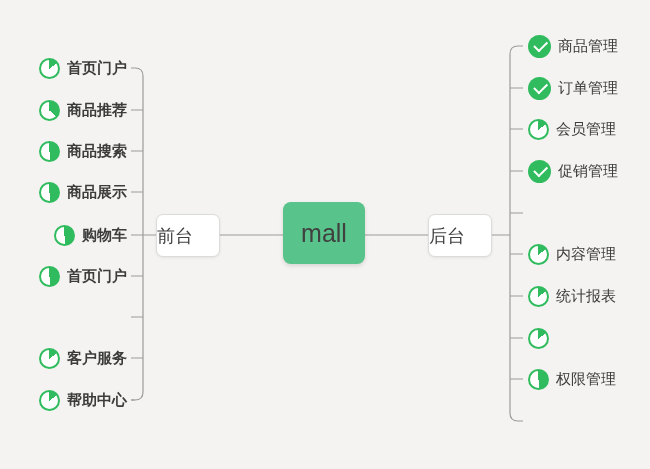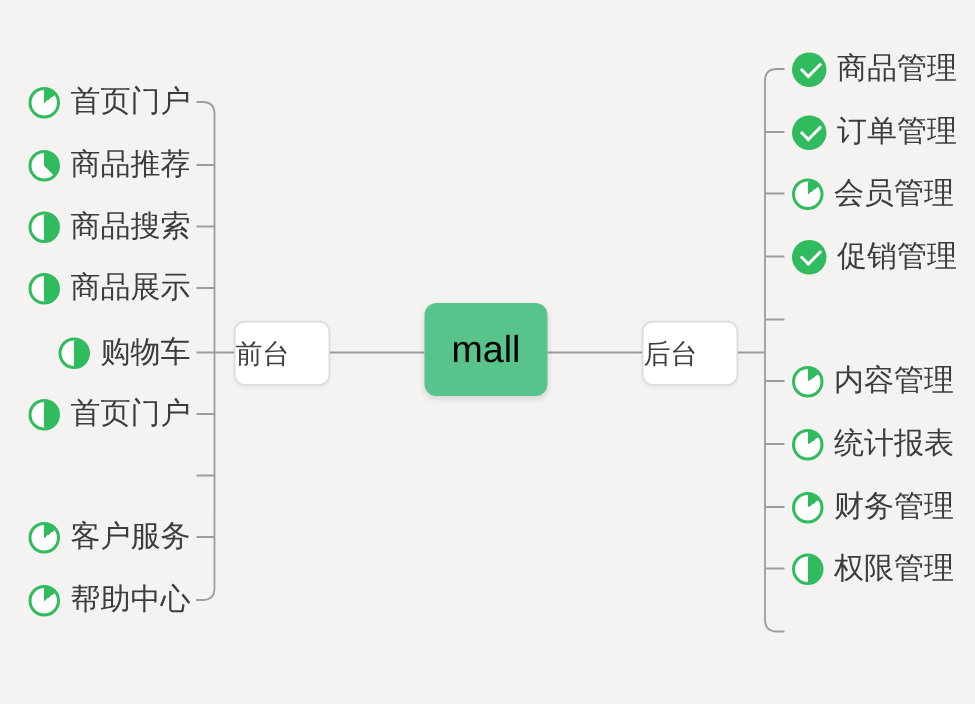--- a/index.html
+++ b/index.html
@@ -14,24 +14,24 @@
     position:relative;overflow:hidden;
   }
   .canvas{position:absolute;inset:0;}
   svg.connectors{position:absolute;left:0;top:0;}
 
   .item{
     position:absolute;height:24px;
     display:flex;align-items:center;gap:7px;
     cursor:default;
   }
-  .item.left{right:523px;}
+  .item.left{right:523px;font-weight:bold;}
   .item.right{left:528px;}
   .label{
-    font-size:20px;color:var(--text);line-height:24px;white-space:nowrap;
+    font-size:15px;color:var(--text);line-height:24px;white-space:nowrap;
   }
 
   .icon{
     flex:0 0 auto;width:21px;height:21px;border-radius:50%;
     position:relative;
   }
   .icon[data-icon^="pie"]{border:2px solid var(--green);background:#fff;}
   .icon[data-icon="pie-15"]{background:conic-gradient(var(--green) 0 15%, #ffffff 15% 100%);}
   .icon[data-icon="pie-37"]{background:conic-gradient(var(--green) 0 37.5%, #ffffff 37.5% 100%);}
   .icon[data-icon="pie-50"]{background:conic-gradient(var(--green) 0 50%, #ffffff 50% 100%);}
@@ -50,21 +50,21 @@
     font-size:18px;color:#3f3f3f;
     box-shadow:0 1px 3px rgba(0,0,0,.07);
   }
   .branch-node.front{left:156px;top:214px;}
   .branch-node.back{left:428px;top:214px;}
 
   .root-node{
     position:absolute;left:283px;top:202px;width:82px;height:62px;
     background:var(--node-green);border-radius:8px;
     display:flex;align-items:center;justify-content:center;
-    font-size:25px;color:#000000;
+    font-size:25px;color:#404040;
     box-shadow:0 2px 4px rgba(0,0,0,.12);
   }
 </style>
 </head>
 <body>
 
 <div class="canvas">
 
   <svg class="connectors" width="650" height="469" viewBox="0 0 650 469">
     <g fill="none" stroke="#9c9c9c" stroke-width="1.2">
@@ -138,20 +138,19 @@
   <div class="item right" style="top:242px">
     <span class="icon" data-icon="pie-15"></span>
     <span class="label">内容管理</span>
   </div>
   <div class="item right" style="top:284px">
     <span class="icon" data-icon="pie-15"></span>
     <span class="label">统计报表</span>
   </div>
   <div class="item right" style="top:326px">
     <span class="icon" data-icon="pie-15"></span>
-    <span class="label">财务管理</span>
   </div>
   <div class="item right" style="top:367px">
     <span class="icon" data-icon="pie-50"></span>
     <span class="label">权限管理</span>
   </div>
 
 </div>
 
 </body></html>

